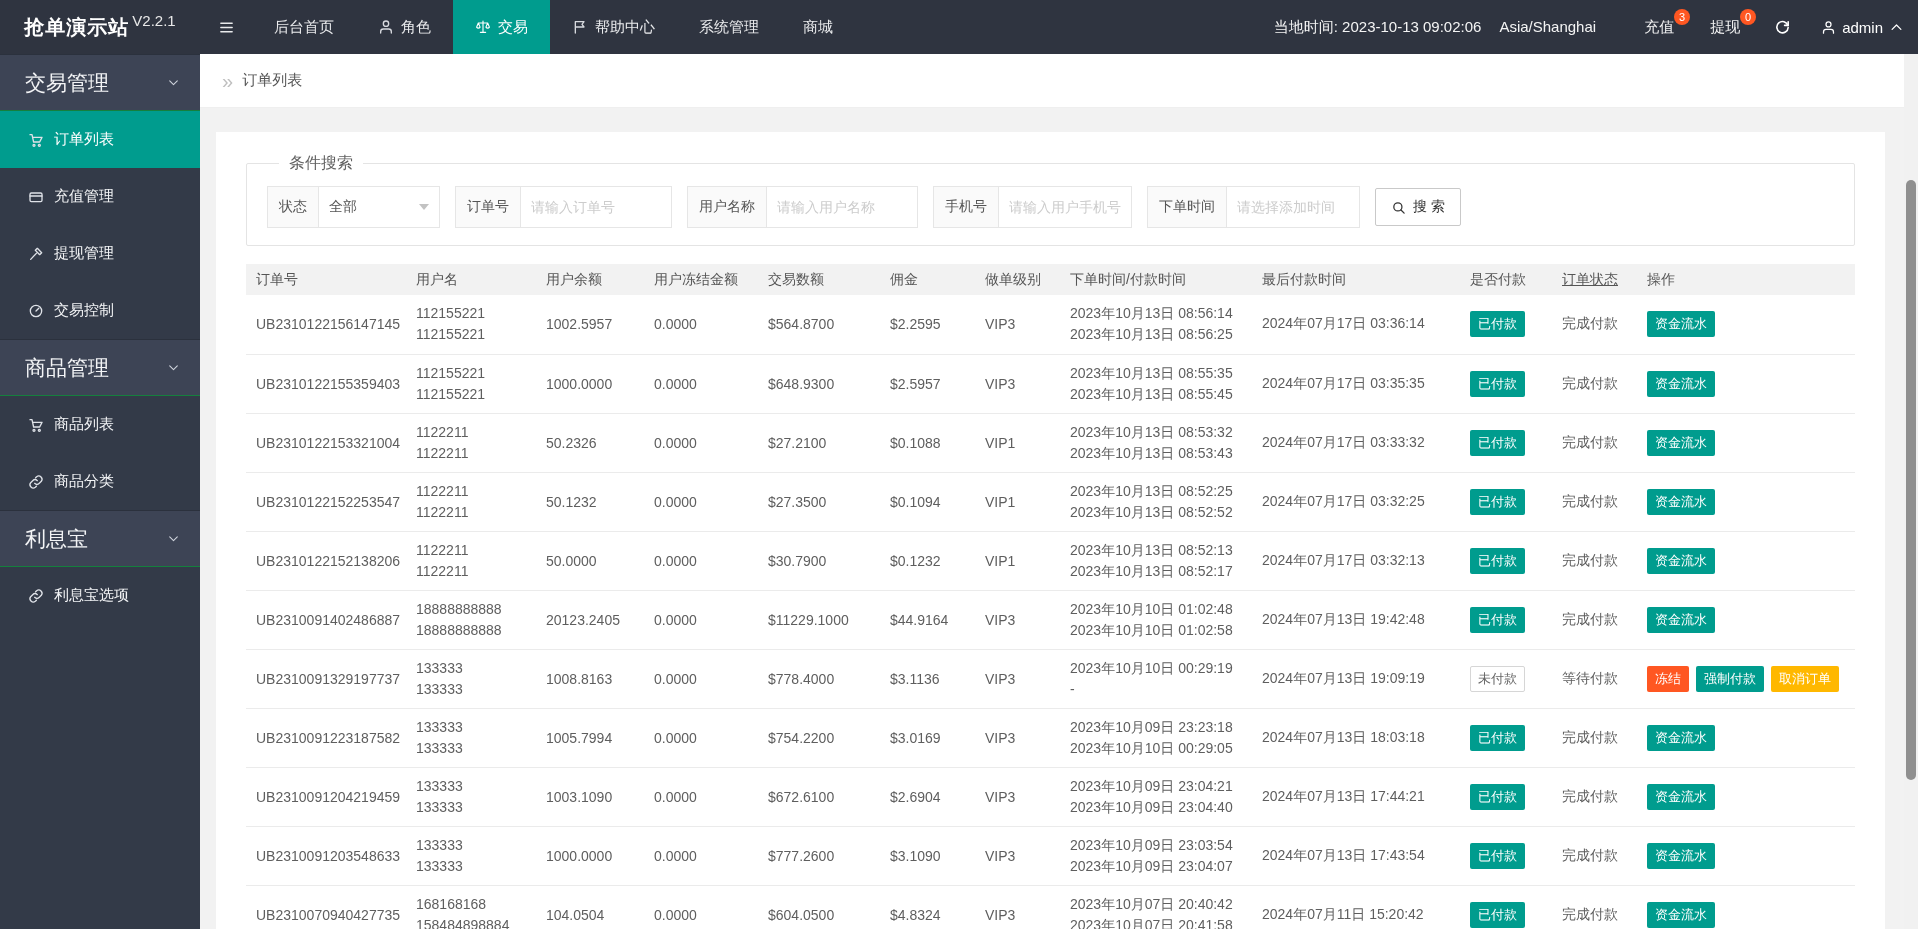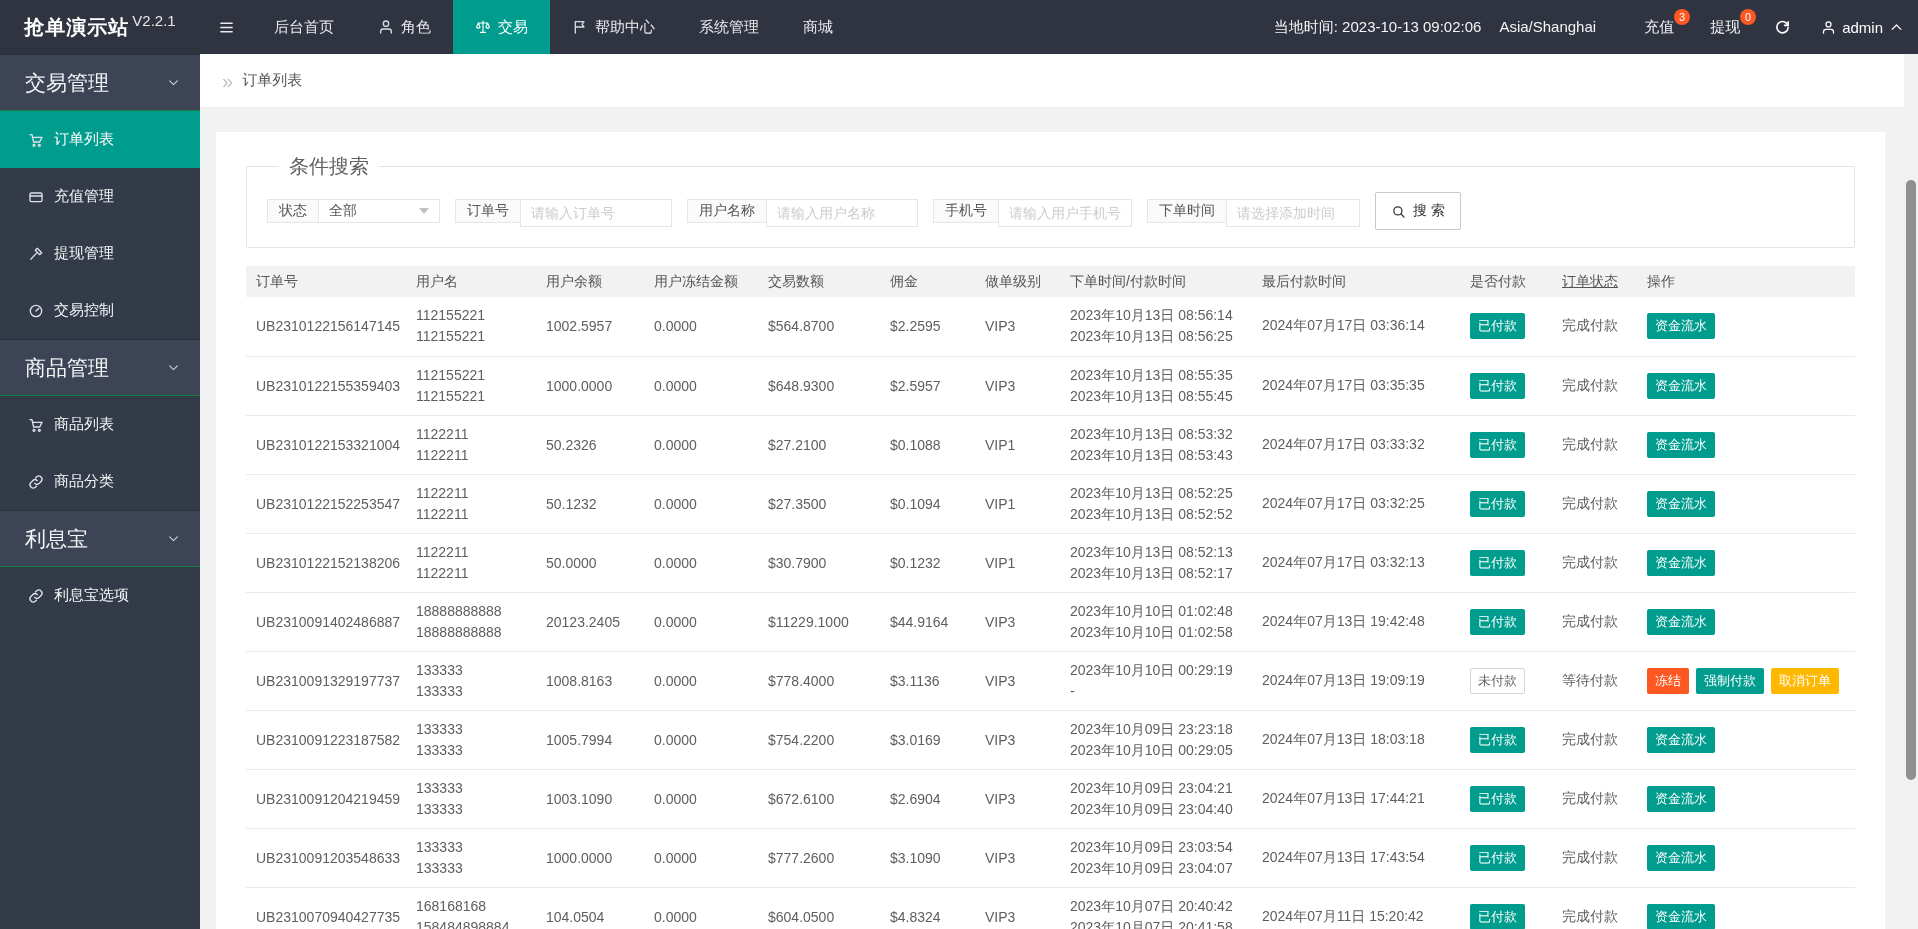--- a/index.html
+++ b/index.html
@@ -55,24 +55,24 @@
   .main{ position:absolute; left:200px; top:54px; right:0; bottom:0; }
   .breadcrumb-bar{ height:54px; background:#fff; display:flex; align-items:center;
     padding-left:22px; border-bottom:1px solid #efefef; }
   .bc-arrows{ color:#bfbfbf; font-size:20px; margin-right:9px; line-height:1; }
   .bc-label{ color:#555; font-size:15px; }
   .content{ position:absolute; top:55px; bottom:0; left:0; right:0; }
   .card{ background:#fff; margin:23px 33px 0 16px; height:900px; padding:21px 30px; }
 
   
   .search-fieldset{ border:1px solid #e4e4e4; border-radius:2px; padding:12px 20px 17px; }
-  .search-fieldset legend{ font-size:20px; color:#616161; padding:0 10px; margin-left:12px; }
+  .search-fieldset legend{ font-size:16px; color:#616161; padding:0 10px; margin-left:12px; }
   .search-row{ display:flex; align-items:center; }
   .search-fields{ display:flex; gap:15px; }
-  .input-group{ display:flex; height:24px; }
+  .input-group{ display:flex; height:42px; }
   .ig-label{ background:#fafafa; border:1px solid #e6e6e6; border-right:none;
     display:flex; align-items:center; padding:0 11px; font-size:14px; color:#555;
     white-space:nowrap; }
   .ig-input{ border:1px solid #e6e6e6; background:#fff; padding:13px 10px; font-size:14px;
     color:#666; outline:none; font-family:inherit; }
   .ig-input::placeholder{ color:#ccc; }
   .ig-select{ border:1px solid #e6e6e6; background:#fff; display:flex; align-items:center;
     justify-content:space-between; padding:0 10px; font-size:14px; color:#555;
     width:122px; cursor:pointer;gap:24px; }
   .caret{ width:0; height:0; border-left:5px solid transparent;

